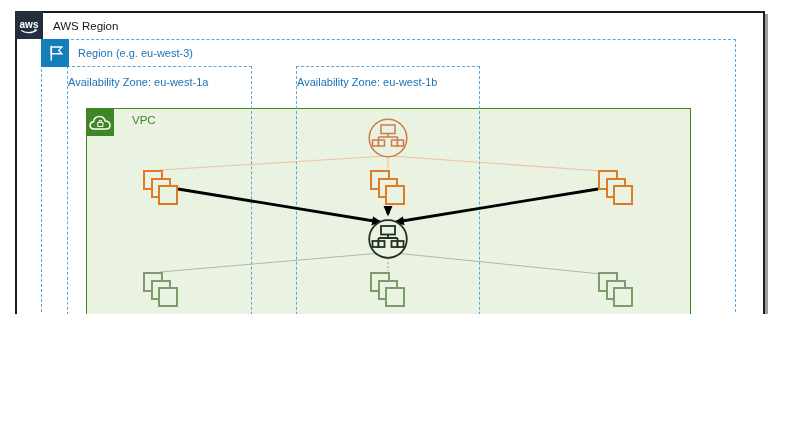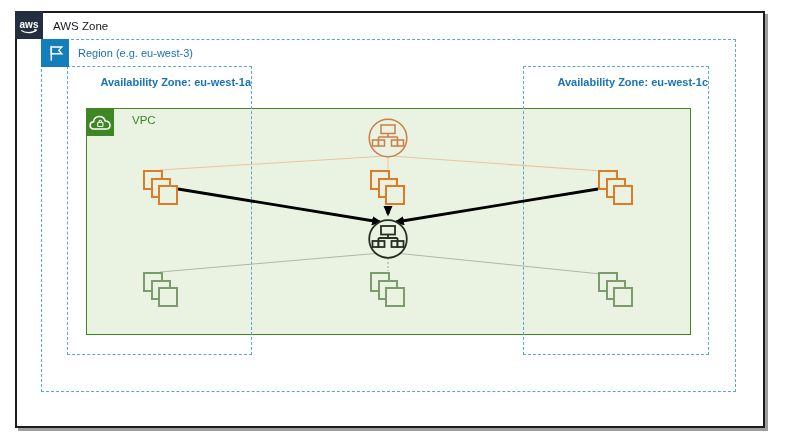--- a/index.html
+++ b/index.html
@@ -1,16 +1,16 @@
 <!DOCTYPE html>
 <html><head>
 <meta charset="utf-8">
 <style>
   html,body{margin:0;padding:0;background:#ffffff;}
-  .canvas{position:relative;width:790px;height:443px;background:#ffffff;
+  .canvas{position:relative;width:790px;height:314px;background:#ffffff;
           font-family:"Liberation Sans",sans-serif;overflow:hidden;}
   .abs{position:absolute;}
 
   
   .frame{left:15px;top:11px;width:750px;height:417px;box-sizing:border-box;
          border:2px solid #1c1c1c;background:#ffffff;box-shadow:3px 3px 0 #9e9e9e;z-index:1;}
   .logo-box{left:15px;top:11px;width:28px;height:28px;background:#232f3e;z-index:7;}
   .awscloud-label{left:53px;top:20px;font-size:11.5px;color:#16191f;z-index:7;white-space:nowrap;}
 
   
@@ -21,22 +21,22 @@
 
   
   .vpc{left:86px;top:108px;width:605px;height:227px;box-sizing:border-box;
        background:#eaf2e2;border:1.5px solid #3f8624;z-index:3;}
   .vpc-icon{left:86px;top:108px;width:28px;height:28px;background:#3f8624;z-index:7;}
   .vpc-label{left:132px;top:114px;font-size:11.5px;color:#3f8624;z-index:7;}
 
   
   .az{top:66px;width:185px;height:289px;box-sizing:border-box;
       border:1.2px dashed #59a6db;z-index:4;}
-  .az .az-label{display:block;padding-top:9px;text-align:right;
-      font-size:11px;color:#1a73b9;white-space:nowrap;font-weight:bold;}
+  .az .az-label{display:block;padding-top:9px;text-align:left;
+      font-size:11px;color:#1a73b9;white-space:nowrap;}
   .az0{left:67px;} .az1{left:296px;width:184px;} .az2{left:523px;width:186px;}
 
   
   .overlay{left:0;top:0;z-index:5;pointer-events:none;}
 
   
   .sqg{width:35px;height:35px;z-index:6;}
   .sq{position:absolute;width:20px;height:20px;box-sizing:border-box;
       border:2.5px solid #de7b26;background:#eaf2e2;}
   .s1{left:0;top:0;} .s2{left:7.5px;top:7.5px;} .s3{left:15px;top:15px;}
@@ -51,21 +51,21 @@
 
   <div class="abs frame"></div>
 
   <div class="abs logo-box">
     <svg width="28" height="28" viewBox="0 0 28 28">
       <text x="14" y="16.5" text-anchor="middle" font-size="10" font-weight="bold" fill="#ffffff" font-family="Liberation Sans, sans-serif">aws</text>
       <path d="M6.2 19.4 C9.6 22.4 17.6 22.6 21.4 19.0" stroke="#ffffff" stroke-width="1.2" fill="none"></path>
       <path d="M21.6 18.8 l-2.3 -0.3 M21.6 18.8 l-1.5 1.8" stroke="#ffffff" stroke-width="1" fill="none"></path>
     </svg>
   </div>
-  <span class="abs awscloud-label">AWS Zone</span>
+  <span class="abs awscloud-label">AWS Region</span>
 
   <div class="abs region"></div>
   <div class="abs region-icon">
     <svg width="28" height="28" viewBox="0 0 28 28">
       <path d="M10.3 6.8 V21.6" stroke="#ffffff" stroke-width="1.5" fill="none"></path>
       <path d="M10.3 8 H20.8 L17.8 11.4 L20.8 14.8 H10.3 Z" stroke="#ffffff" stroke-width="1.4" fill="none"></path>
     </svg>
   </div>
   <span class="abs region-label">Region (e.g. eu-west-3)</span>
 
@@ -77,22 +77,22 @@
                C20.3 12 22.3 13.7 22.3 16 C22.3 18 20.8 19.6 18.6 19.6 Z" stroke="#ffffff" stroke-width="1.4" fill="none"></path>
       <rect x="10.9" y="13.4" width="4.8" height="3.7" rx="0.5" stroke="#ffffff" stroke-width="1" fill="none"></rect>
       <path d="M12.2 13.4 v-1 a1.1 1.1 0 0 1 2.2 0 v1" stroke="#ffffff" stroke-width="1" fill="none"></path>
     </svg>
   </div>
   <span class="abs vpc-label">VPC</span>
 
   <div class="abs az az0">
     <span class="az-label">Availability Zone: eu-west-1a</span>
   </div>
-  <div class="abs az az2">
-    <span class="az-label">Availability Zone: eu-west-1c</span>
+  <div class="abs az az1">
+    <span class="az-label">Availability Zone: eu-west-1b</span>
   </div>
 
   <svg class="abs overlay" width="790" height="443" viewBox="0 0 790 443">
     <defs>
       <marker id="arrow" markerUnits="userSpaceOnUse" markerWidth="11" markerHeight="10" refX="8" refY="4.5" orient="auto">
         <path d="M0 0 L10.5 4.5 L0 9 Z" fill="#000000"></path>
       </marker>
     </defs>
 
     <line x1="386" y1="156" x2="160" y2="170" stroke="#ebc49f" stroke-width="1.1"></line>

